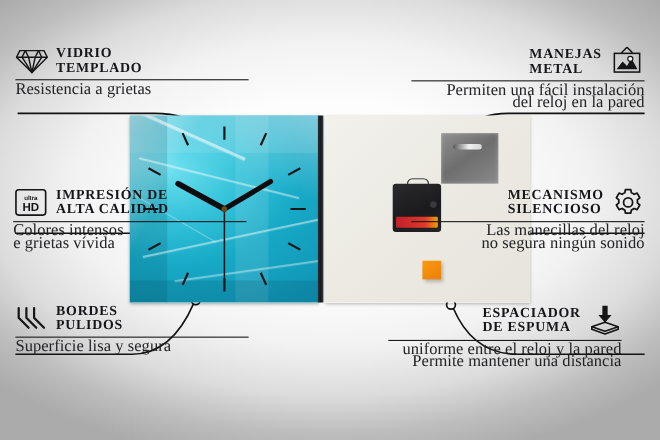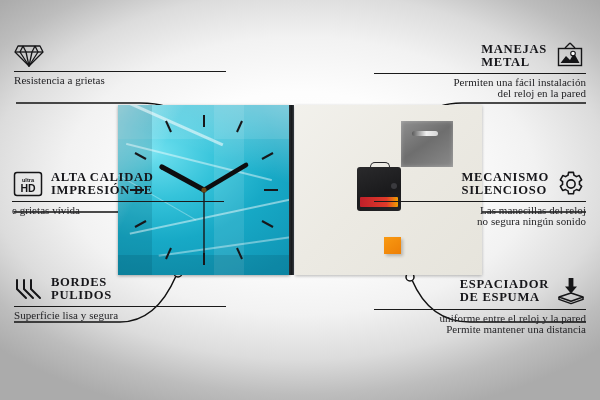--- a/index.html
+++ b/index.html
@@ -22,33 +22,33 @@
   .title{
     font-family:"Liberation Serif", serif;
     font-weight:700;color:#16161a;
     font-size:12.6px;line-height:13.4px;
     letter-spacing:.7px;text-transform:uppercase;
   }
   .feat.right .title{}
   .rule{height:1px;background:#1a1a1a;margin-top:3px;width:100%;}
   .desc{
     font-family:"Liberation Serif", serif;
-    font-size:11px;line-height:11.2px;color:#232326;
+    font-size:15px;line-height:11.2px;color:#232326;
     margin-top:3px;letter-spacing:.05px;
   }
   .feat.right .desc{text-align:right;}
   .ico{flex:0 0 auto;display:block;}
 
   
   #f-glass{left:14px;top:42px;}
   #f-print{left:12px;top:170px;}
   #f-edges{left:14px;top:276px;}
   #f-handle{left:374px;top:42px;}
   #f-mech{left:374px;top:170px;}
-  #f-foam{left:374px;top:276px;}
+  #f-foam{left:353px;top:276px;}
 
   
   #wires{position:absolute;left:0;top:0;width:600px;height:400px;}
 
   
   #product{position:absolute;left:118px;top:105px;width:364px;height:170px;}
   .panel{position:absolute;top:0;height:170px;}
 
   
   #front{left:0;width:172px;overflow:hidden;
@@ -166,41 +166,46 @@
       <svg class="ico" width="30" height="26" viewBox="0 0 30 26">
         <g fill="none" stroke="#151517" stroke-width="1.3" stroke-linejoin="round">
           <path d="M4,4 H26 L29,10 L15,24 L1,10 Z"></path>
           <path d="M1,10 H29"></path>
             <path d="M9,4 L6,10 L15,24 L24,10 L21,4"></path>
           <path d="M9,4 L12,10"></path>
             <path d="M21,4 L18,10"></path>
             <path d="M12,10 L15,24 L18,10"></path>
         </g>
       </svg>
+      <div>
+        <div class="title">VIDRIO</div>
+        <div class="title">TEMPLADO</div>
+      </div>
     </div>
     <div class="rule"></div>
     <div class="desc">
       <div>Resistencia a grietas</div>
     </div>
   </div>
 
   <div class="feat left" id="f-print">
     <div class="head">
       <svg class="ico" width="32" height="28" viewBox="0 0 32 28">
         <rect x="2.5" y="2.5" width="27" height="23" rx="2.5" fill="none" stroke="#151517" stroke-width="1.5"></rect>
         <text x="16" y="11.5" font-family="Liberation Sans, sans-serif" font-size="5.6" font-weight="700" fill="#151517" text-anchor="middle">ultra</text>
         <text x="16" y="22" font-family="Liberation Sans, sans-serif" font-size="10.5" font-weight="700" fill="#151517" text-anchor="middle">HD</text>
       </svg>
       <div>
+        <div class="title">IMPRESIÓN DE</div>
         <div class="title">ALTA CALIDAD</div>
-        <div class="title">IMPRESIÓN DE</div>
-      </div>
-    </div>
-    <div class="rule"></div>
-    <div class="desc">
+      </div>
+    </div>
+    <div class="rule"></div>
+    <div class="desc">
+      <div>Colores intensos</div>
       <div>e grietas vívida</div>
     </div>
   </div>
 
   <div class="feat left" id="f-edges">
     <div class="head">
       <svg class="ico" width="30" height="26" viewBox="0 0 30 26">
         <g stroke="#151517" stroke-width="2" stroke-linecap="round" fill="none">
           <path d="M3,4 L3,13 L12,22"></path>
           <path d="M10,4 L10,13 L19,22"></path>

